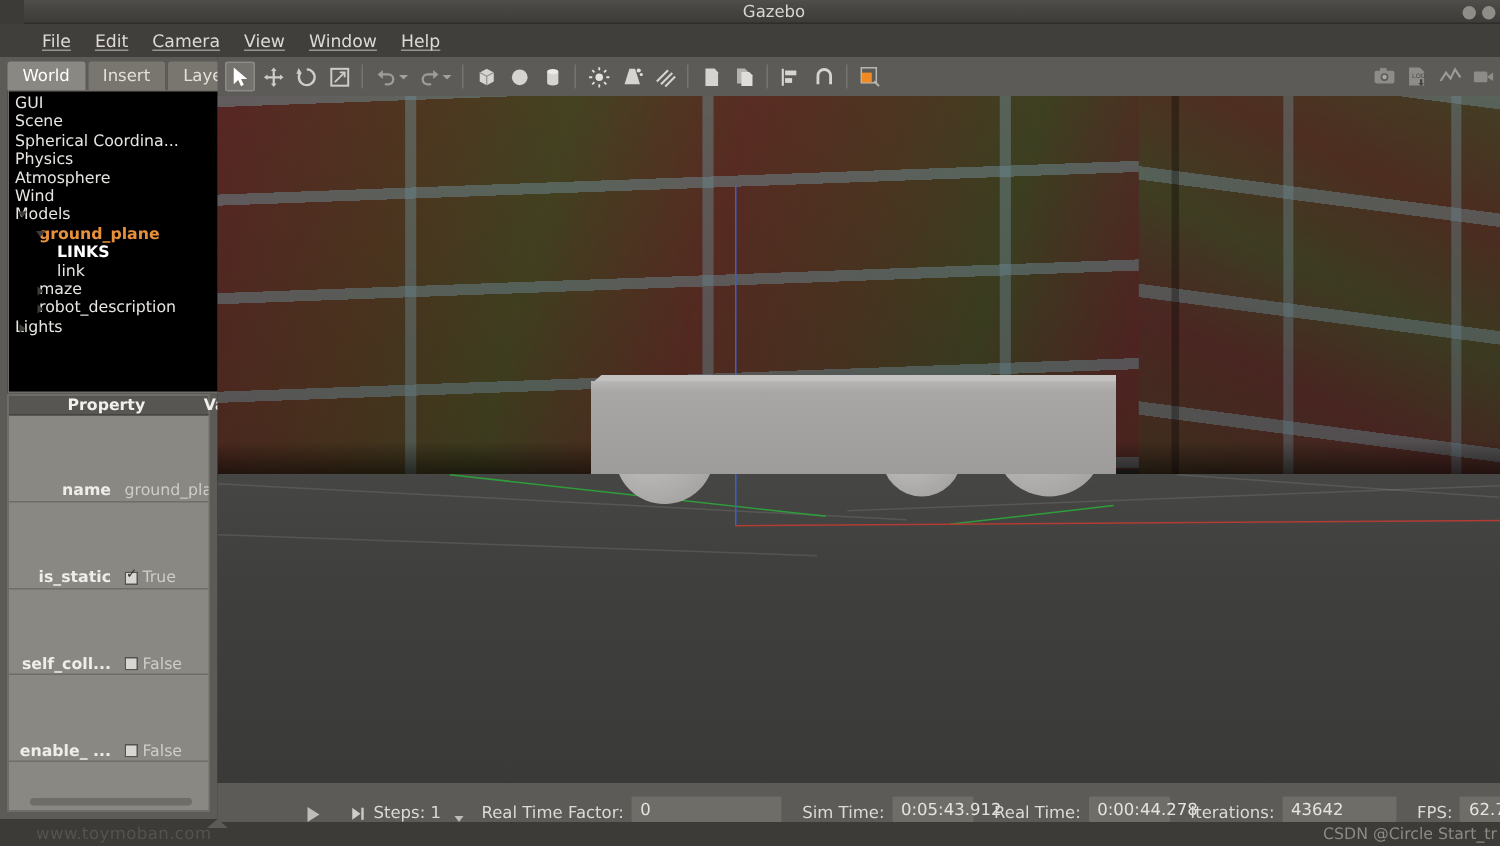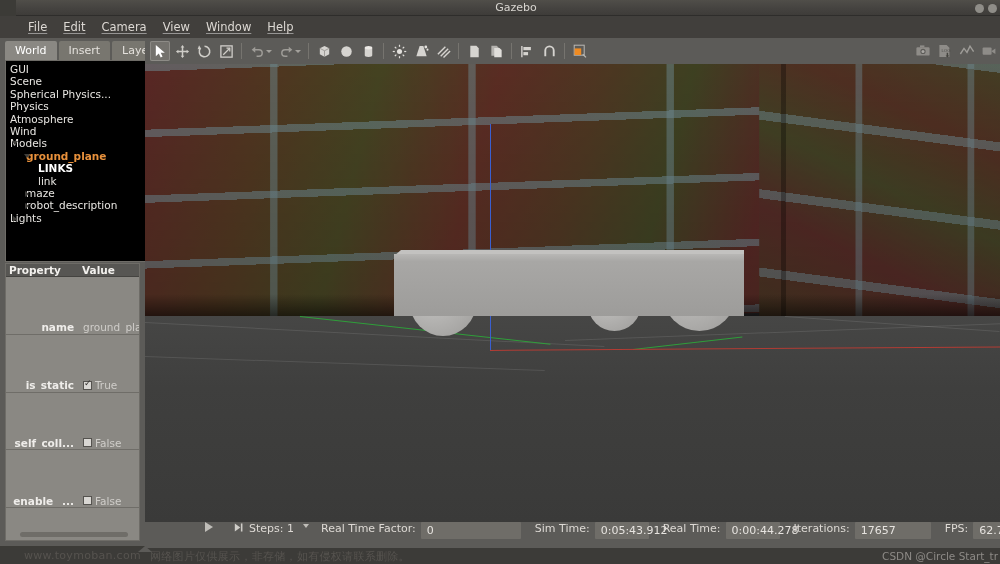--- a/index.html
+++ b/index.html
@@ -76,21 +76,21 @@
 
   
   .proppanel {
     position: absolute; left: 5px; top: 225px; width: 135px; height: 278px;
     background: #8a8883; border: 1px solid #6e6c67;
   }
   .prophead {
     display: flex; height: 13px; align-items: center;
     background: #575653; border-bottom: 1px solid #444340;
   }
-  .prophead span { font-size: 10.5px; font-weight: bold; color: #f2f0ed; }
+  .prophead span { font-size: 10.5px; font-weight: bold; color: #f2f0ed; margin-left: 36px; }
   .prophead .c1 { width: 73px; padding-left: 3px; }
   .prophead .c2 { flex: 1; padding-left: 3px; }
   .proprow {
     display: flex; height: 13.8px; align-items: center;
     border-bottom: 1px solid #6f6d68; position: relative; margin-top: 44px;
   }
   .proprow .key {
     width: 73px; font-size: 10.5px; color: #efedea; font-weight: bold;
     text-align: right; padding-right: 5px; white-space: nowrap; overflow: hidden;
   }
@@ -218,21 +218,21 @@
     position: absolute; border-radius: 50%;
     background: radial-gradient(circle at 35% 32%, #cac9c7 0%, #b0afad 55%, #9c9b99 100%);
   }
   .wheel.w1 { left: 265px; top: 206px; width: 66px; height: 66px; }
   .wheel.w2 { left: 443px; top: 214px; width: 53px; height: 53px; }
   .wheel.w3 { left: 518px; top: 194px; width: 73px; height: 73px; }
 
   
   .statusbar {
     position: absolute; left: 145px; top: 522px; width: 855px; height: 26px;
-    background: #5c5b58; display: flex; align-items: flex-start; padding-left: 60px;
+    background: #5c5b58; display: flex; align-items: flex-end; padding-left: 60px;
   }
   .sb-label { font-size: 11px; color: #ddd9d4; margin-right: 5px; white-space: nowrap; }
   .sb-field {
     background: #6f6d68; color: #e6e3df; font-size: 11px;
     padding: 2px 6px; min-width: 54px; white-space: nowrap;
     margin-right: 14px; border-radius: 1px;
   }
   .sb-playbtn {
     width: 0; height: 0; border-style: solid;
     border-width: 5px 0 5px 8px;
@@ -301,21 +301,21 @@
 
     <div class="treepanel">
       <div class="tree">
         <div class="trow">
           <span>GUI</span>
         </div>
         <div class="trow">
           <span>Scene</span>
         </div>
         <div class="trow">
-          <span>Spherical Physics...</span>
+          <span>Spherical Coordina...</span>
         </div>
         <div class="trow">
           <span>Physics</span>
         </div>
         <div class="trow">
           <span>Atmosphere</span>
         </div>
         <div class="trow">
           <span>Wind</span>
         </div>
@@ -622,27 +622,26 @@
     <div class="sb-label">Real Time Factor:</div>
     <div class="sb-field" style="min-width:100px">0</div>
 
     <div class="sb-label">Sim Time:</div>
     <div class="sb-field">0:05:43.912</div>
 
     <div class="sb-label">Real Time:</div>
     <div class="sb-field">0:00:44.278</div>
 
     <div class="sb-label">Iterations:</div>
-    <div class="sb-field" style="min-width:76px">17657</div>
+    <div class="sb-field" style="min-width:76px">43642</div>
 
     <div class="sb-label">FPS:</div>
     <div class="sb-field" style="min-width:66px">62.74</div>
 
   </div>
 
   <div class="bottomstrip">
     <span class="wm-left">www.toymoban.com</span>
-    <span class="wm-left wm-cn" style="left:150px">网络图片仅供展示，非存储，如有侵权请联系删除。</span>
     <span class="wm-right">CSDN @Circle Start_tr</span>
   </div>
   <div class="corner-nub"></div>
 
 </div>
 
 </body></html>

